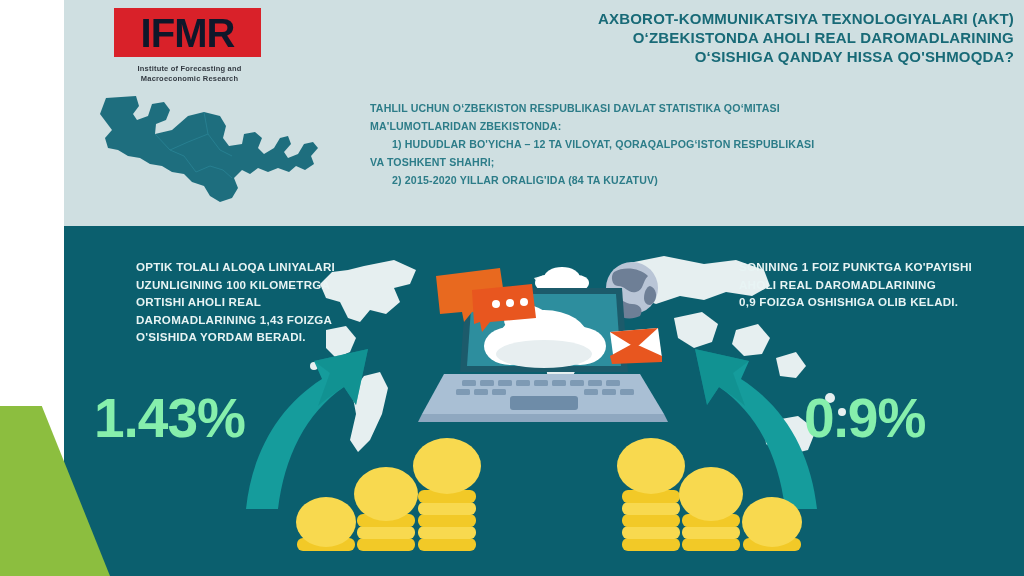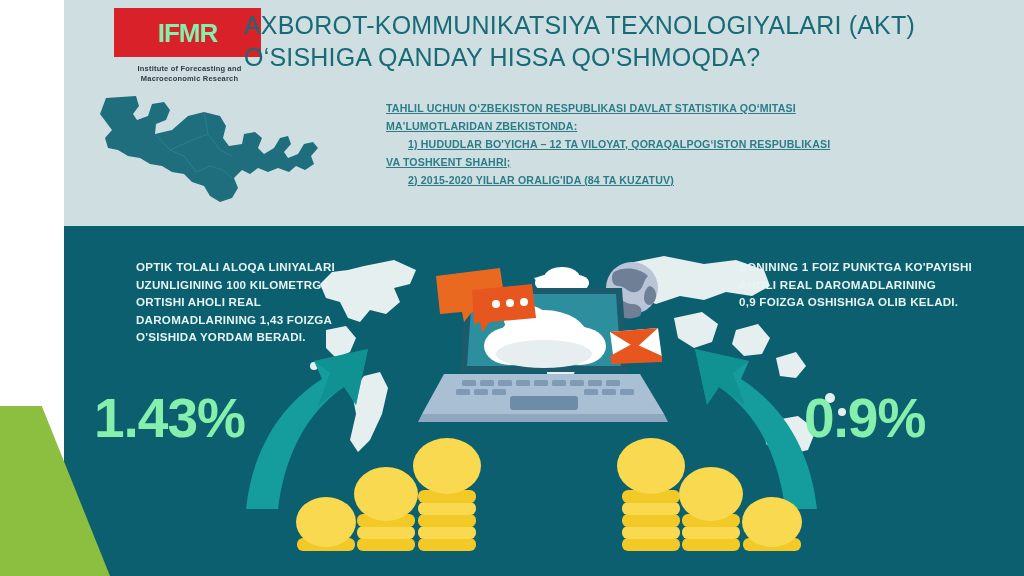--- a/index.html
+++ b/index.html
@@ -24,43 +24,43 @@
   }
   .header-logo-col {
     position:absolute; left:20px; top:6px; width:250px; height:215px;
   }
   .logo-box {
     width:147px; height:49px; margin:2px 0 0 30px;
     background:#D92129; position:relative;
     display:flex; align-items:center; justify-content:center;
   }
   .logo-box .logo-text {
-    color:#86efac; font-weight:bold; font-size:26px; letter-spacing:-1px;
+    color:#0f172a; font-weight:bold; font-size:40px; letter-spacing:-1px;
     font-family:"Liberation Sans", sans-serif; line-height:1;
   }
   .logo-sub {
     margin:7px 0 0 8px; width:195px; text-align:center;
     font-size:7.5px; line-height:1.35; color:#333a42; font-weight:600;
     letter-spacing:0.2px;
   }
   .uz-map { position:absolute; left:8px; top:88px; width:240px; height:122px; }
 
   .header-title {
     position:absolute; left:180px; top:9px; width:770px;
-    text-align:left; color:#186A77;
-    font-weight:normal; font-size:25px; line-height:1.28;
+    text-align:right; color:#186A77;
+    font-weight:bold; font-size:15px; line-height:1.28;
     letter-spacing:0.2px;
   }
   .header-body {
     position:absolute; left:306px; top:100px; width:650px;
     color:#2C7C88; font-weight:bold; font-size:10.6px; line-height:1.6;
     letter-spacing:0.15px;
   }
   .header-body .indent { padding-left:22px; text-indent:-0px; }
-  .header-body p { margin:0 0 1px 16px;text-decoration:underline; }
+  .header-body p { margin:0 0 1px 0; }
 
   
   .main {
     position:absolute; left:64px; top:226px; width:960px; height:350px;
     background:#0B5F6E; overflow:hidden; z-index:3;
   }
 
   .world-map { position:absolute; left:0; top:0; width:960px; height:350px; opacity:1; }
 
   .blurb {
@@ -116,20 +116,21 @@
           <path d="M63 40 L78 56 L92 62 L104 78"></path>
           <path d="M112 18 L116 40 L128 56 L140 62"></path>
           <path d="M78 56 L96 48 L116 40"></path>
           <path d="M104 78 L118 72 L131 76 L140 84"></path>
         </g>
       </svg>
     </div>
 
     <div class="header-title">
       <div>AXBOROT-KOMMUNIKATSIYA TEXNOLOGIYALARI (AKT)</div>
+      <div>O‘ZBEKISTONDA AHOLI REAL DAROMADLARINING</div>
       <div>O‘SISHIGA QANDAY HISSA QO'SHMOQDA?</div>
     </div>
 
     <div class="header-body">
       <p>TAHLIL UCHUN O‘ZBEKISTON RESPUBLIKASI DAVLAT STATISTIKA QO‘MITASI</p>
       <p>MA'LUMOTLARIDAN ZBEKISTONDA:</p>
       <p class="indent">1) HUDUDLAR BO'YICHA – 12 TA VILOYAT, QORAQALPOG‘ISTON RESPUBLIKASI</p>
       <p>VA TOSHKENT SHAHRI;</p>
       <p class="indent">2) 2015-2020 YILLAR ORALIG'IDA (84 TA KUZATUV)</p>
     </div>

